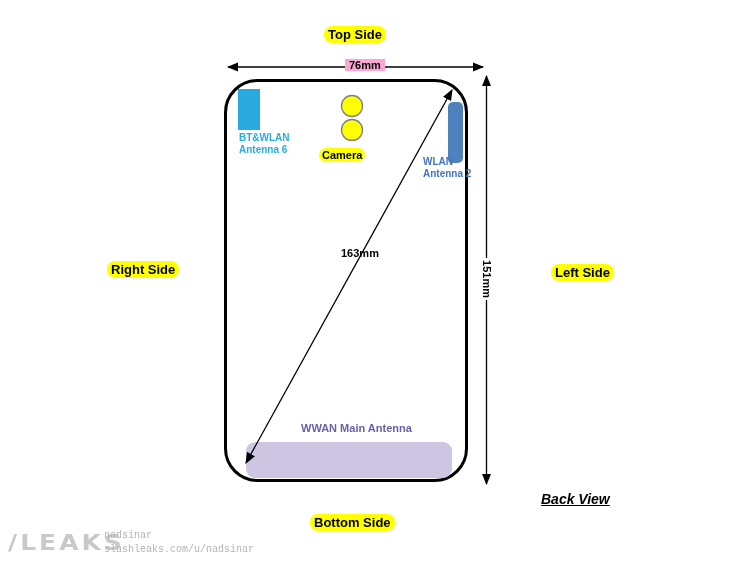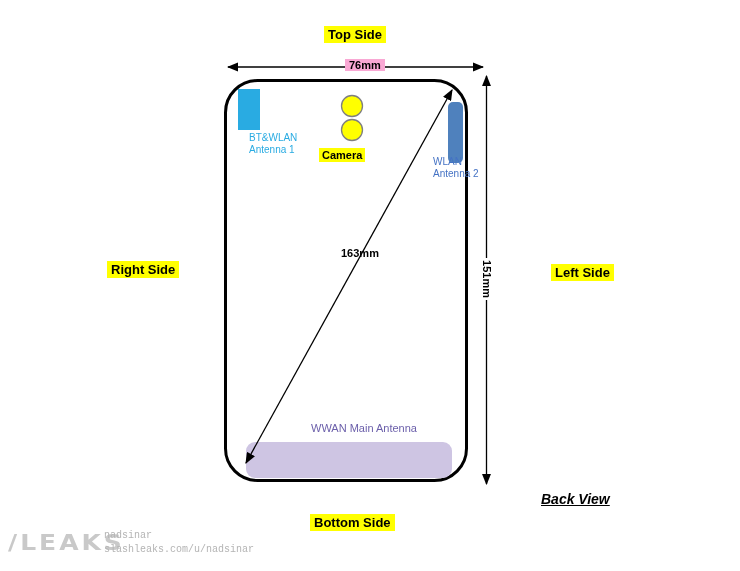--- a/index.html
+++ b/index.html
@@ -5,32 +5,32 @@
   html,body { margin:0; padding:0; background:#ffffff; }
   .canvas {
     position:relative; width:740px; height:571px; background:#ffffff;
     font-family:"Liberation Sans", sans-serif; overflow:hidden;
   }
   .abs { position:absolute; }
   svg.overlay { position:absolute; left:0; top:0; pointer-events:none; }
 
   .hl {
     background:#FFFF00; color:#000; font-weight:bold; font-size:13px;
-    padding:1px 4px; white-space:nowrap;
+    padding:1px 4px; white-space:nowrap;border-radius:8px;
   }
   .dim {
     color:#000; font-weight:bold; font-size:11px; white-space:nowrap;
   }
   .dim.onwhite { background:#f9a8d4; padding:0 4px; }
   .dim-rot {
     width:42px; text-align:center; transform:rotate(90deg);
     background:#ffffff;
   }
   .comp-label {
-    font-weight:normal; font-size:10px; line-height:12px; white-space:nowrap;margin-left:10px;
+    font-weight:bold; font-size:10px; line-height:12px; white-space:nowrap;
   }
   .bt-label   { color:#29ABE2; }
   .wlan-label { color:#4472C4; }
   .wwan-label { color:#6B5FAA; font-size:11px; }
   .back-view {
     color:#000; font-weight:bold; font-style:italic; font-size:14px;
     text-decoration:underline; white-space:nowrap;
   }
   .wm-logo {
     color:#C9C9C9; font-weight:bold; font-size:25px; letter-spacing:3px;
@@ -81,21 +81,21 @@
   <div class="abs hl" style="left:310px; top:514px;">Bottom Side</div>
 
   <div class="abs dim onwhite" style="left:345px; top:59px;">76mm</div>
 
   <div class="abs dim dim-rot" style="left:466px; top:273px;">151mm</div>
 
   <div class="abs dim" style="left:341px; top:247px;">163mm</div>
 
   <div class="abs comp-label bt-label" style="left:239px; top:132px;">
     <span style="display:block">BT&amp;WLAN</span>
-    <span style="display:block">Antenna 1</span>
+    <span style="display:block">Antenna 6</span>
   </div>
 
   <div class="abs hl" style="left:319px; top:148px; font-size:11px; padding:1px 3px;">Camera</div>
 
   <div class="abs comp-label wlan-label" style="left:423px; top:156px;">
     <span style="display:block">WLAN</span>
     <span style="display:block">Antenna 2</span>
   </div>
 
   <div class="abs comp-label wwan-label" style="left:301px; top:422px;">WWAN Main Antenna</div>

